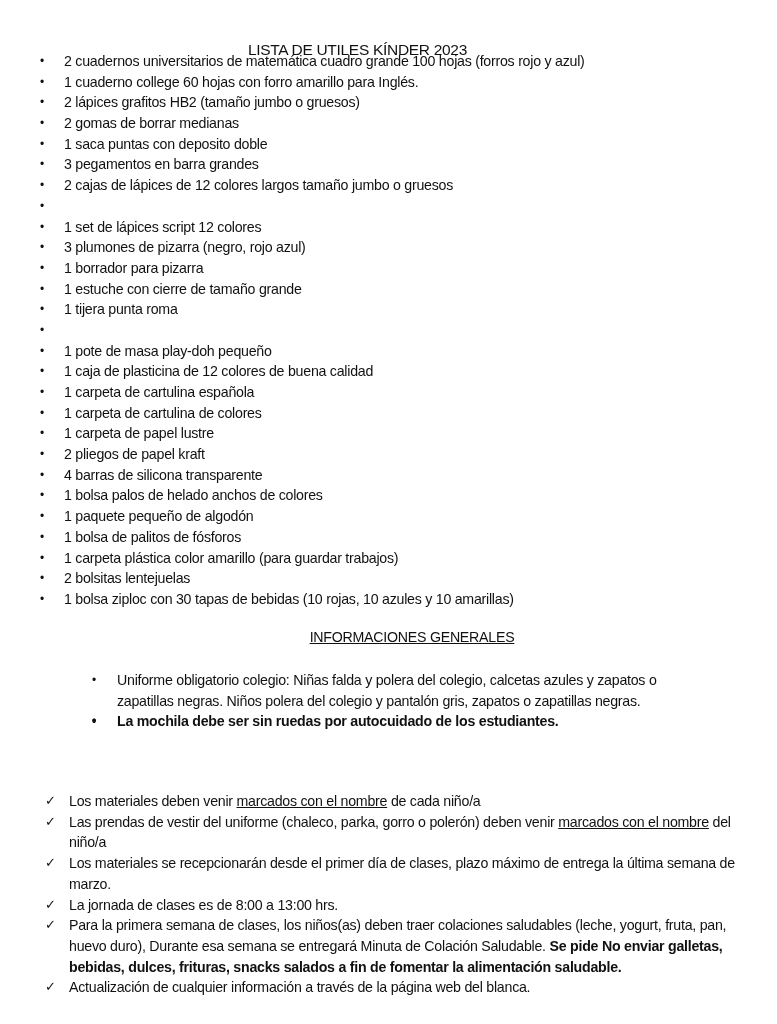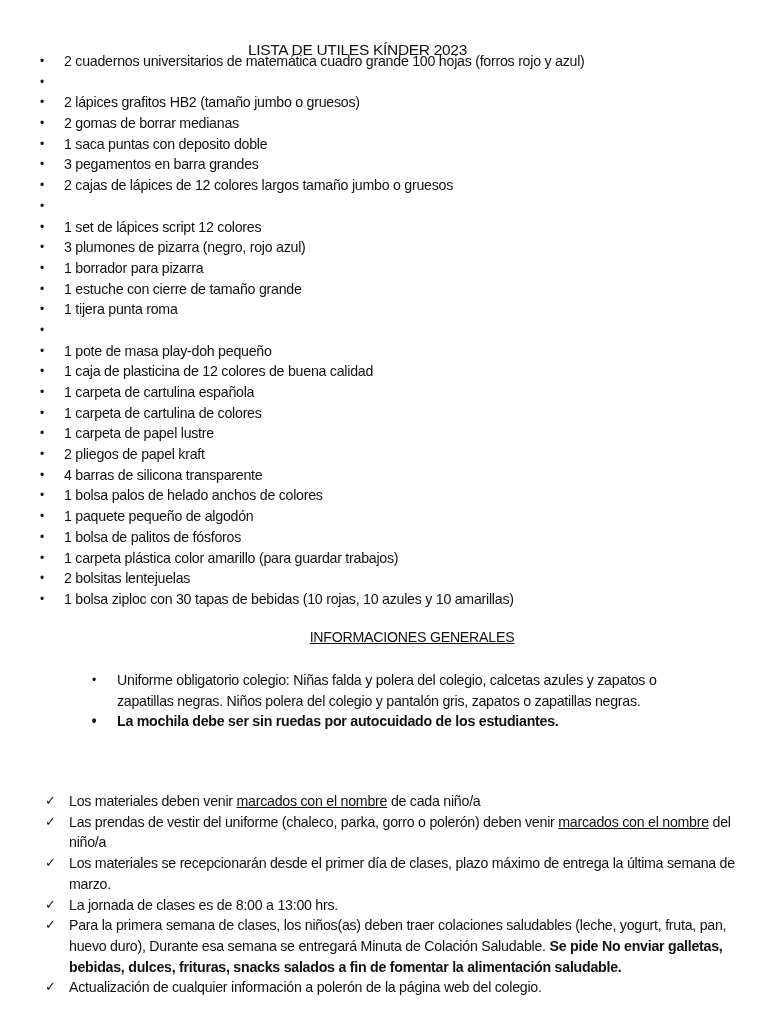--- a/index.html
+++ b/index.html
@@ -29,21 +29,21 @@
     .u { text-decoration: underline; }
     .b { font-weight: bold; }
   </style>
 </head>
 <body>
 
 <div class="title">LISTA DE UTILES KÍNDER 2023</div>
 
 <ul class="supplies">
   <li><span class="bullet">•</span><span>2 cuadernos universitarios de matemática cuadro grande 100 hojas (forros rojo y azul)</span></li>
-  <li><span class="bullet">•</span></li>
+  <li><span class="bullet">•</span><span>1 cuaderno college 60 hojas con forro amarillo para Inglés.</span></li>
   <li><span class="bullet">•</span><span>2 lápices grafitos HB2 (tamaño jumbo o gruesos)</span></li>
   <li><span class="bullet">•</span><span>2 gomas de borrar medianas</span></li>
   <li><span class="bullet">•</span><span>1 saca puntas con deposito doble</span></li>
   <li><span class="bullet">•</span><span>3 pegamentos en barra grandes</span></li>
   <li><span class="bullet">•</span><span>2 cajas de lápices de 12 colores largos tamaño jumbo o gruesos</span></li>
   <li><span class="bullet">•</span></li>
   <li><span class="bullet">•</span><span>1 set de lápices script 12 colores</span></li>
   <li><span class="bullet">•</span><span>3 plumones de pizarra (negro, rojo azul)</span></li>
   <li><span class="bullet">•</span><span>1 borrador para pizarra</span></li>
   <li><span class="bullet">•</span><span>1 estuche con cierre de tamaño grande</span></li>
@@ -72,14 +72,14 @@
   <li><span class="bullet">•</span></li>
   <li class="bold"><span class="bullet">•</span><span>La mochila debe ser sin ruedas por autocuidado de los estudiantes.</span></li>
 </ul>
 
 <ul class="checks">
   <li><span class="check">✓</span><span>Los materiales deben venir </span><span class="u">marcados con el nombre</span><span> de cada niño/a</span></li>
   <li><span class="check">✓</span><span>Las prendas de vestir del uniforme (chaleco, parka, gorro o polerón) deben venir </span><span class="u">marcados con el nombre</span><span> del niño/a</span></li>
   <li><span class="check">✓</span><span>Los materiales se recepcionarán desde el primer día de clases, plazo máximo de entrega la última semana de marzo.</span></li>
   <li><span class="check">✓</span><span>La jornada de clases es de 8:00 a 13:00 hrs.</span></li>
   <li><span class="check">✓</span><span>Para la primera semana de clases, los niños(as) deben traer colaciones saludables (leche, yogurt, fruta, pan, huevo duro), Durante esa semana se entregará Minuta de Colación Saludable. </span><span class="b">Se pide No enviar galletas, bebidas, dulces, frituras, snacks salados a fin de fomentar la alimentación saludable.</span></li>
-  <li><span class="check">✓</span><span>Actualización de cualquier información a polerón de la página web del colegio.</span></li>
+  <li><span class="check">✓</span><span>Actualización de cualquier información a través de la página web del blanca.</span></li>
 </ul>
 
 </body></html>

